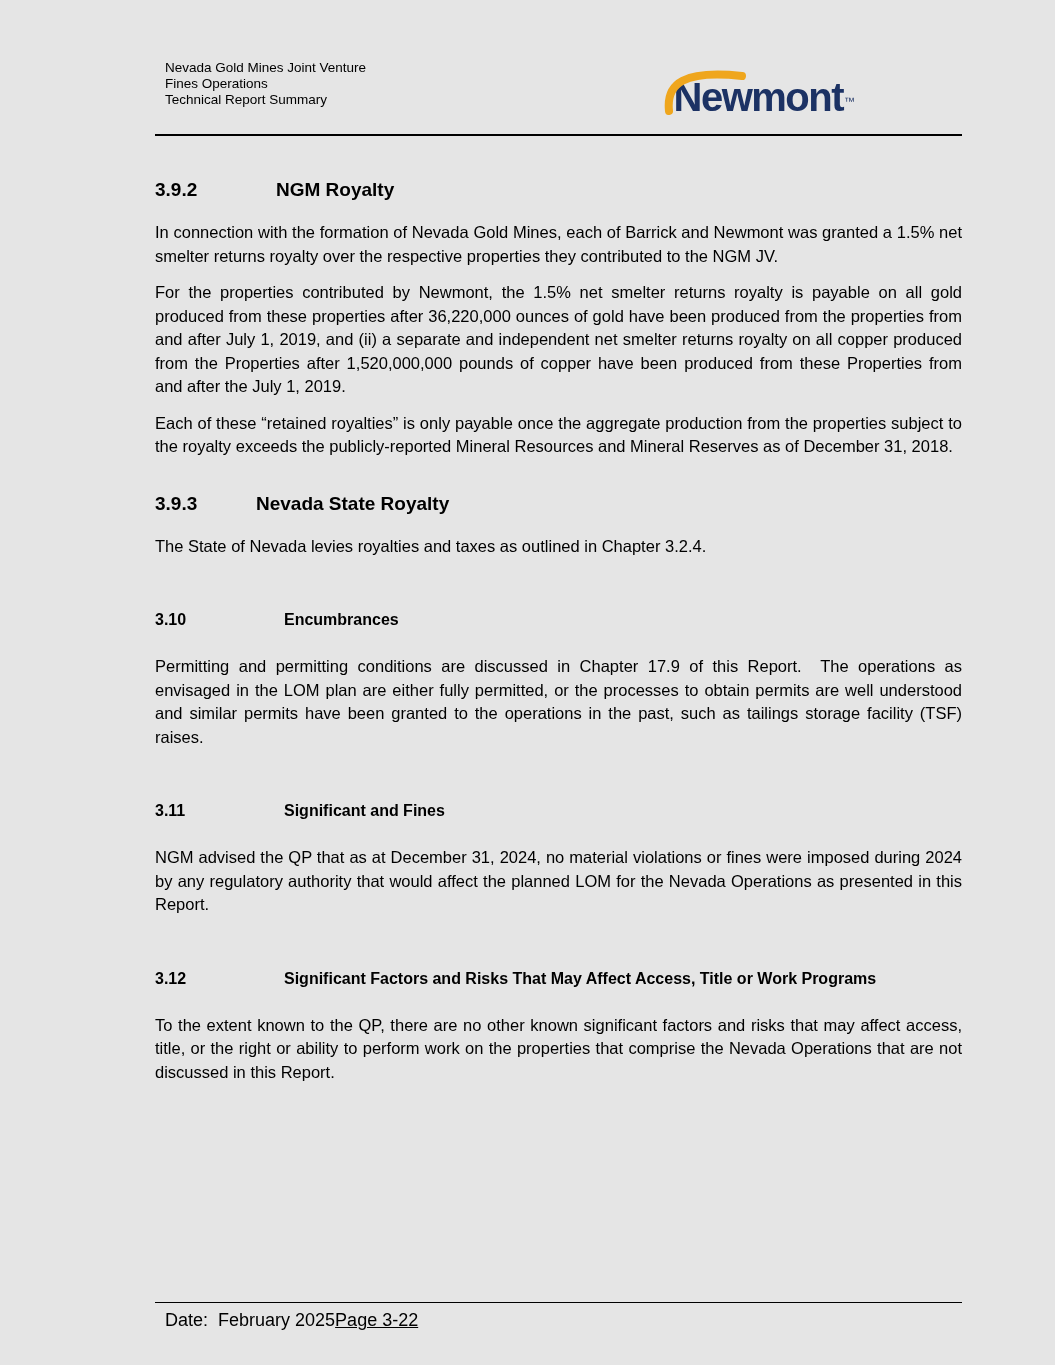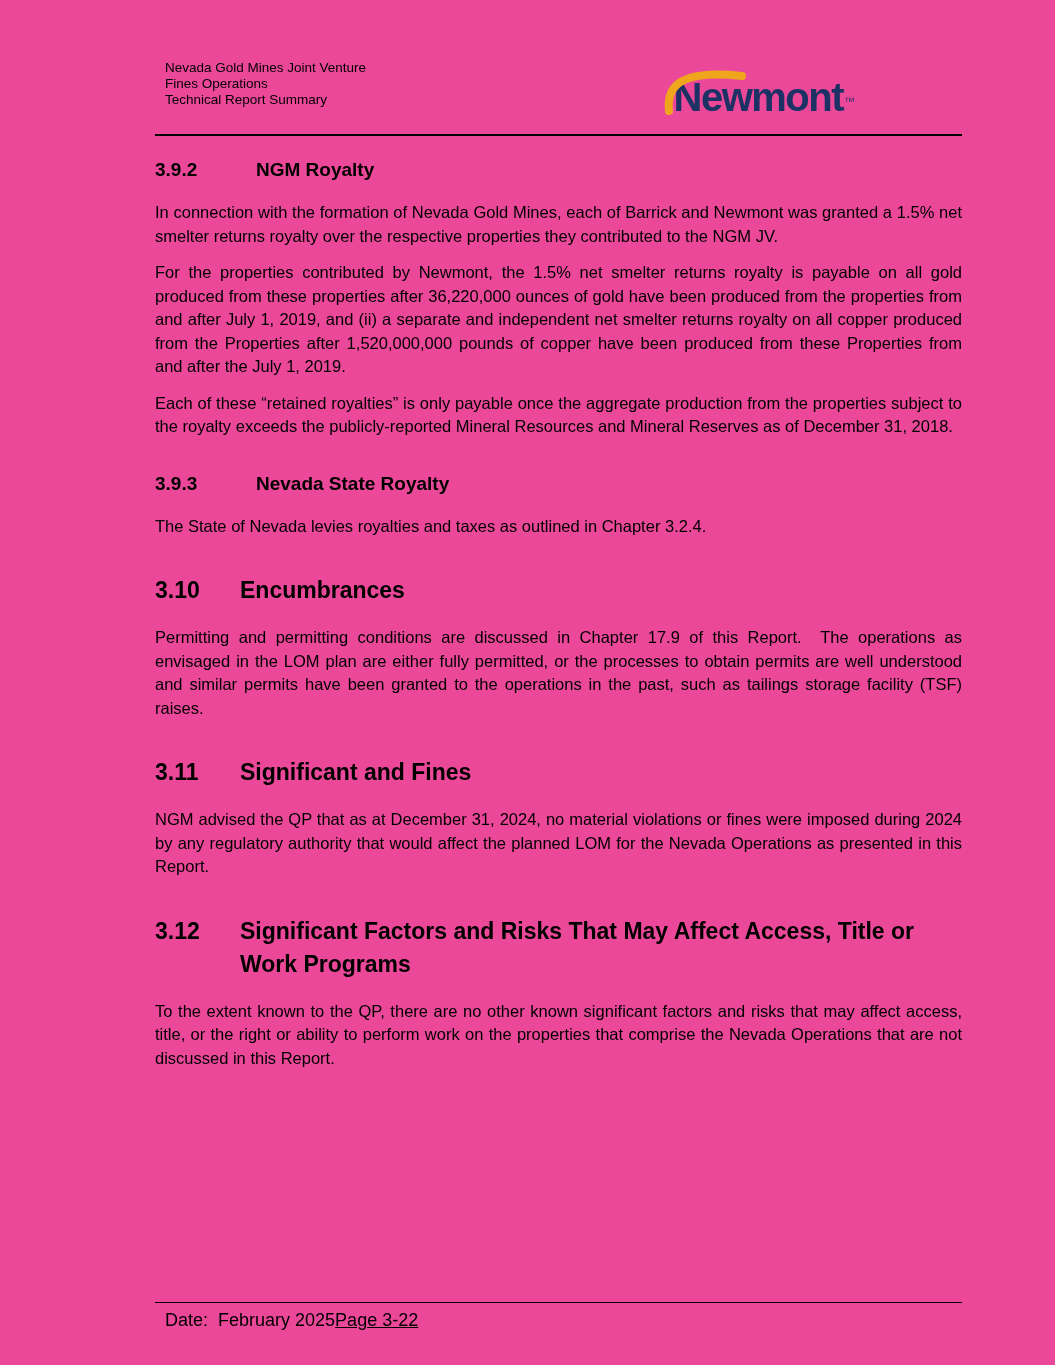--- a/index.html
+++ b/index.html
@@ -2,21 +2,21 @@
 <html><head>
 <meta charset="utf-8">
 <title>Technical Report Summary</title>
 <style>
   html, body { margin: 0; padding: 0; background: #ffffff; }
   .page {
     position: relative;
     width: 1055px;
     height: 1365px;
     margin: 0 auto;
-    background: #ec4899;
+    background: #e5e5e5;
     font-family: "Liberation Sans", sans-serif;
     color: #000000;
     display: flex;
     flex-direction: column;
     padding: 60px 93px 34px 155px;
     box-sizing: border-box;
   }
 
   
   .header-row {
@@ -64,23 +64,23 @@
   main { flex: 1 1 auto; }
 
   .heading {
     display: flex;
     font-weight: bold;
     margin: 0;
   }
   .heading .h-num { flex-shrink: 0; }
   .heading-sub  { font-size: 19px;   line-height: 24px; margin-top: 33px; }
   .heading-sub .h-num  { width: 101px; }
-  .heading-main { font-size: 23px; line-height: 33px; margin-top: 36px; }
+  .heading-main { font-size: 16px; line-height: 33px; margin-top: 45px; gap: 44px; }
   .heading-main .h-num { width: 85px; }
-  .heading-first { margin-top: 22px; }
+  .heading-first { margin-top: 42px; gap: 20px; }
 
   .doc-section p {
     font-size: 16.5px;
     line-height: 23.5px;
     text-align: justify;
     margin: 13px 0 0 0;
   }
   .doc-section p.first-para { margin-top: 19px; }
 
   

